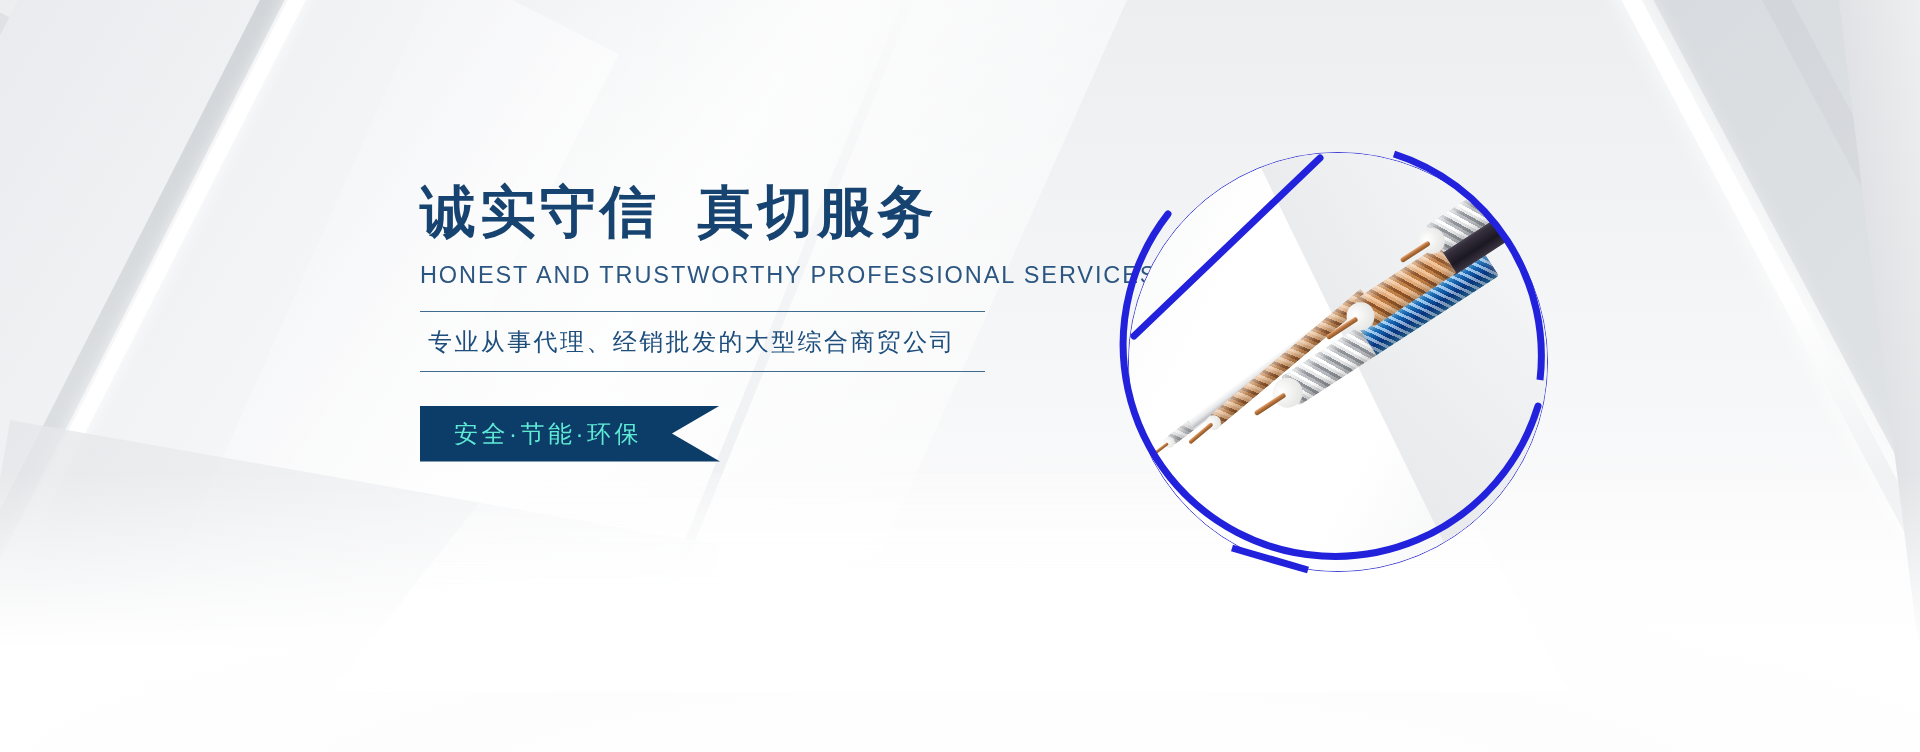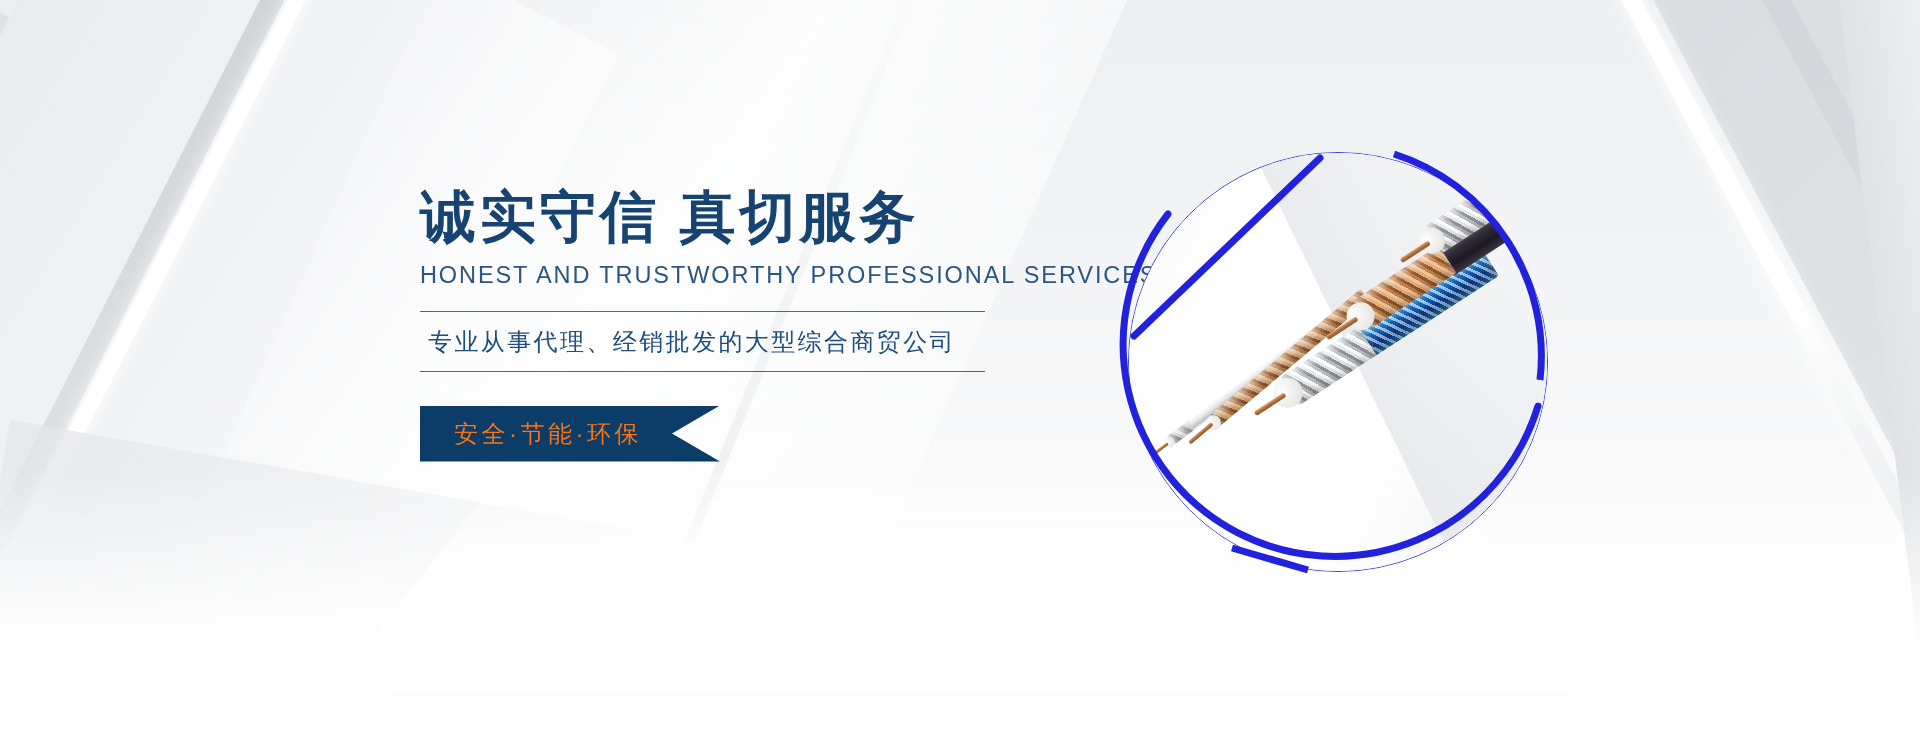--- a/index.html
+++ b/index.html
@@ -127,20 +127,21 @@
   
   .copy { position:absolute; left:420px; top:186px; width:640px; }
 
   .headline {
     font-size:56px;
     line-height:1.1;
     font-weight:700;
     color:#16436f;
     letter-spacing:4px;
     white-space:nowrap;
+    font-family:Liberation Mono, monospace;
   }
   .subline {
     margin-top:14px;
     font-size:23.5px;
     font-weight:400;
     color:#2b5681;
     letter-spacing:1.9px;
     white-space:nowrap;
   }
   .rules { margin-top:22px; width:565px; }
@@ -164,21 +165,21 @@
     display:inline-block;
     height:56px;
     background:#0c3c68;
     -webkit-clip-path:polygon(0 0, 100% 0, 84% 50%, 100% 100%, 0 100%);
     clip-path:polygon(0 0, 100% 0, 84% 50%, 100% 100%, 0 100%);
   }
   .ribbon-text {
     display:block;
     line-height:56px;
     padding:0 78px 0 34px;
-    color:#f97316;
+    color:#5eead4;
     font-size:24px;
     letter-spacing:3.5px;
     white-space:nowrap;
     text-align:right;
   }
 
   
   .medallion {
     position:absolute;
     left:1128px; top:152px;

